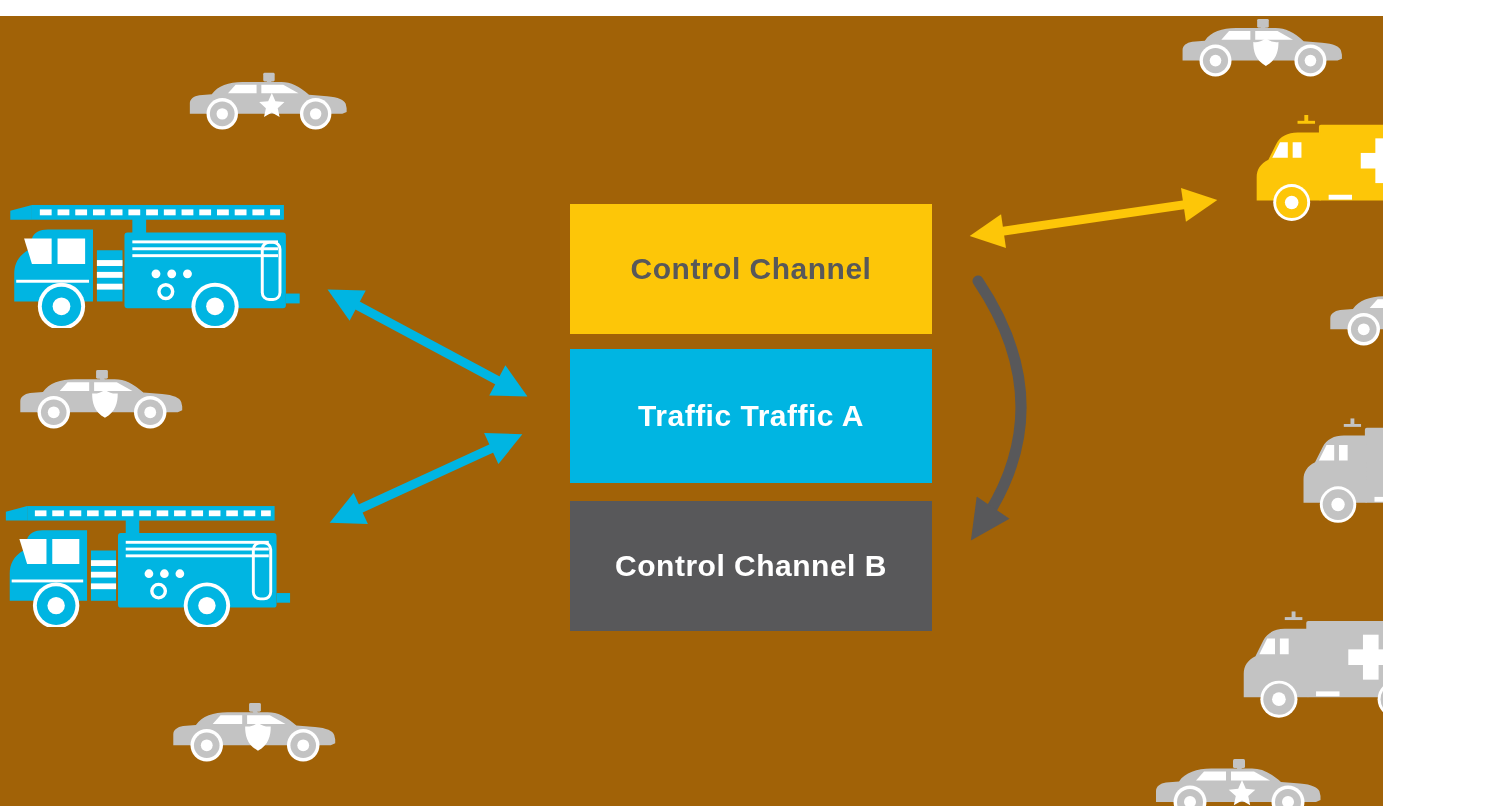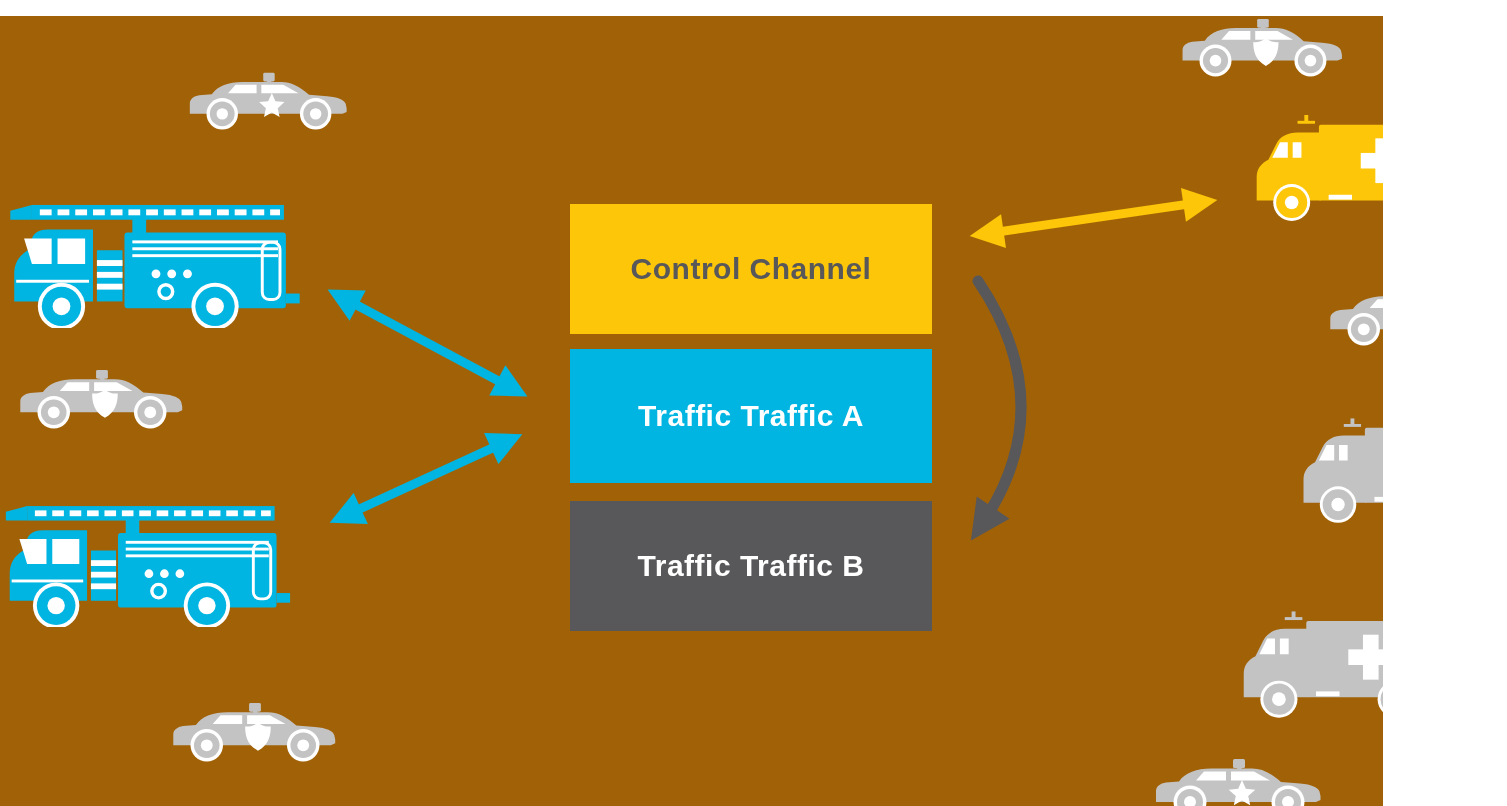--- a/index.html
+++ b/index.html
@@ -187,16 +187,16 @@
     <path d="M28,15 Q112,140 32,258" fill="none" style="stroke:var(--dark-gray,#58585A)" stroke-width="11" stroke-linecap="round" marker-end="url(#mk-dark)"></path>
   </svg>
 
   <div class="channel channel-control">
     <span>Control Channel</span>
   </div>
   <div class="channel channel-a">
     <span>Traffic Traffic A</span>
   </div>
   <div class="channel channel-b">
-    <span>Traffic Traffic B</span>
+    <span>Control Channel B</span>
   </div>
 
 </div>
 
 </body></html>

